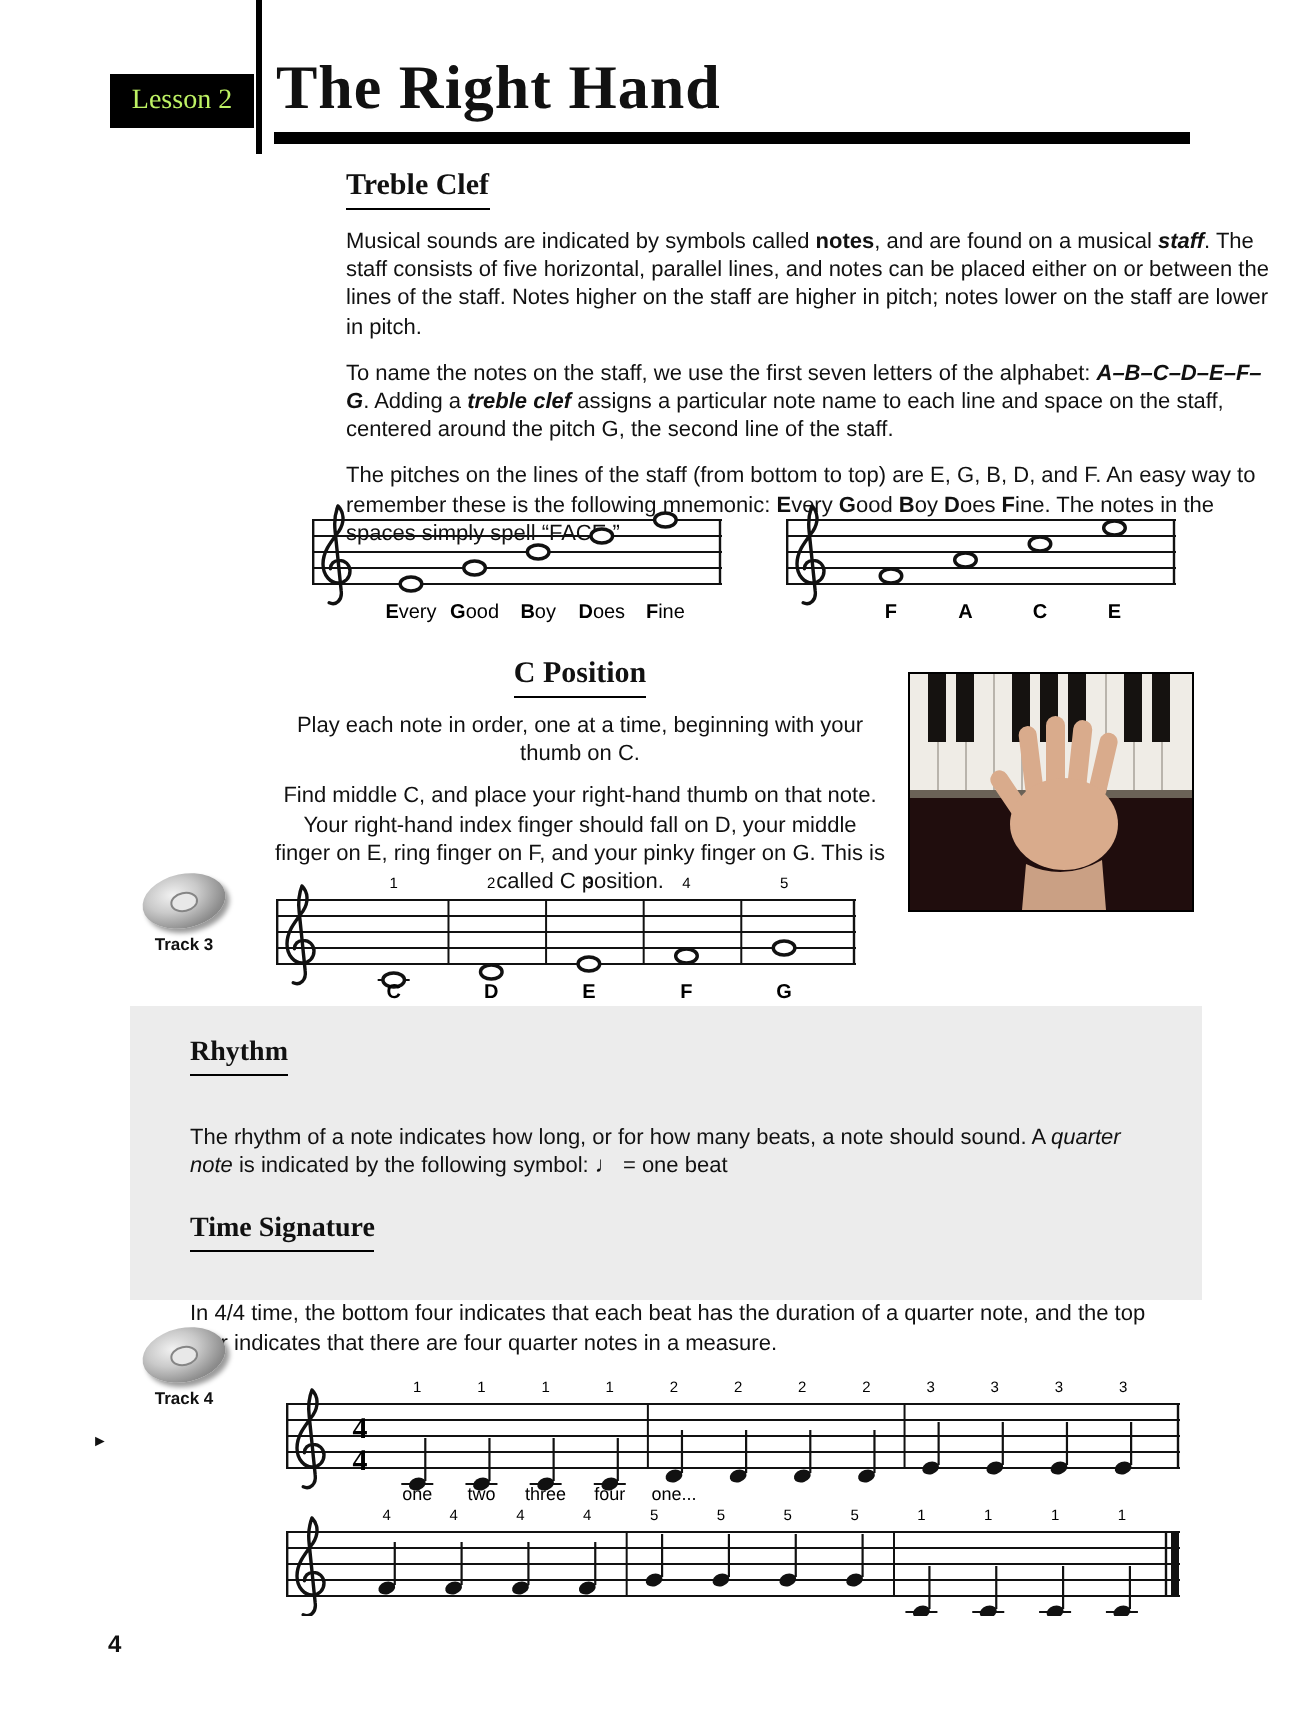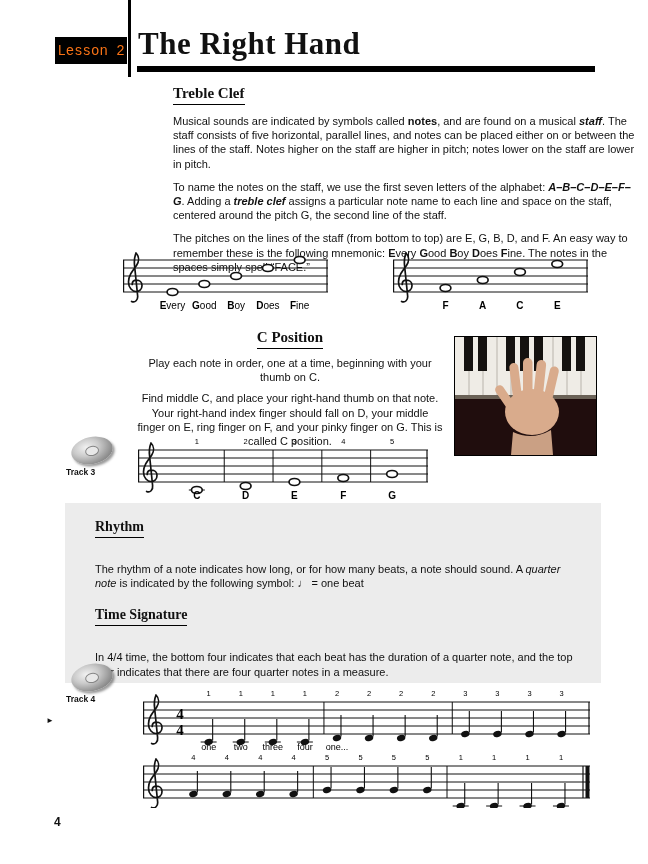--- a/index.html
+++ b/index.html
@@ -1,44 +1,44 @@
 <!DOCTYPE html>
 <html><head>
 <meta charset="utf-8">
 <style>
   html,body{margin:0;padding:0;background:#fff;}
   .page{position:relative;width:648px;height:864px;background:#fff;overflow:hidden;
         font-family:"Liberation Sans","DejaVu Sans",sans-serif;color:#111;}
-  .lesson-badge{position:absolute;left:55px;top:37px;width:72px;height:27px;background:#000;color:#f97316;
-        font-family:Liberation Mono, monospace;font-size:14px;display:flex;align-items:center;justify-content:center;}
+  .lesson-badge{position:absolute;left:55px;top:37px;width:72px;height:27px;background:#000;color:#bef264;
+        font-family:Liberation Serif, serif;font-size:14px;display:flex;align-items:center;justify-content:center;}
   .vbar{position:absolute;left:128px;top:0;width:3px;height:77px;background:#000;}
   .title{position:absolute;left:138px;top:26px;font-family:"Liberation Serif","DejaVu Serif",serif;
         font-size:31px;font-weight:bold;letter-spacing:.5px;}
   .title-rule{position:absolute;left:137px;top:66px;width:458px;height:6px;background:#000;}
   .h2{font-family:"Liberation Serif","DejaVu Serif",serif;font-size:15px;font-weight:bold;
         display:inline-block;border-bottom:1.5px solid #000;padding-bottom:2px;}
   .body{font-size:11px;line-height:14.2px;margin:7px 0 0;}
   .sec-treble{position:absolute;left:137px;top:84px;width:463px;margin-left:36px;}
   .sec-treble .body{margin-top:9px;}
   .staff{position:absolute;}
-  .staff-egbdf{left:123px;top:252px;}
+  .staff-egbdf{left:156px;top:252px;}
   .staff-face{left:393px;top:252px;}
   .sec-cpos{position:absolute;left:137px;top:328px;width:306px;text-align:center;}
   .photo{position:absolute;left:455px;top:337px;width:141px;height:118px;outline:1px solid #000;}
-  .track{position:absolute;width:52px;text-align:left;}
+  .track{position:absolute;width:52px;text-align:center;}
   .track3{left:66px;top:437px;}
   .track4{left:66px;top:664px;}
   .cd{width:42px;height:27px;margin:0 auto;border-radius:50%;transform:rotate(-12deg);position:relative;
       background:radial-gradient(ellipse at 38% 35%, #f2f2f2 0%, #cacaca 35%, #8f8f8f 70%, #6a6a6a 100%);
       box-shadow:1.5px 2.5px 2.5px rgba(0,0,0,.4);}
   .cd::after{content:"";position:absolute;left:50%;top:50%;width:12px;height:8px;margin:-5px 0 0 -7px;
       border-radius:50%;background:#e8e8e8;border:1px solid #858585;}
   .track-label{font-size:8.5px;font-weight:bold;margin-top:3px;}
   .staff-cpos{left:138px;top:434px;}
-  .graybox{position:absolute;left:65px;top:503px;width:536px;height:180px;background:#ececec;
+  .graybox{position:absolute;left:65px;top:503px;width:536px;height:147px;background:#ececec;
       box-sizing:border-box;padding:14px 18px 0 30px;}
   .graybox .h2{font-size:14px;}
   .graybox .body{margin:24px 0 15px;}
   .fs-title{position:absolute;left:137px;top:656px;font-family:"Liberation Serif","DejaVu Serif",serif;
       font-size:24px;font-weight:bold;}
   .song1{left:143px;top:686px;}
   .song2{left:143px;top:750px;}
   .margin-note{position:absolute;left:46px;top:716px;width:88px;display:flex;gap:3px;}
   .ptr{font-size:8px;line-height:10px;}
   .mn-text{font-size:8px;line-height:10px;}

